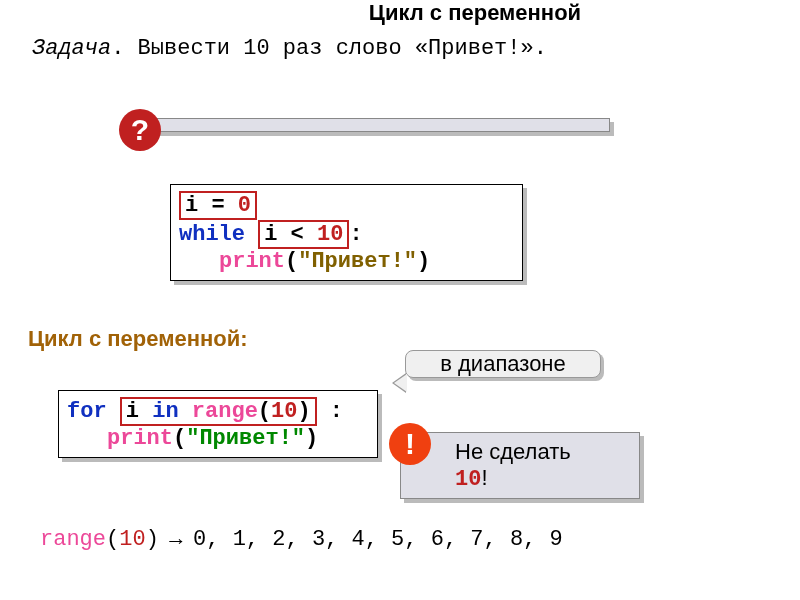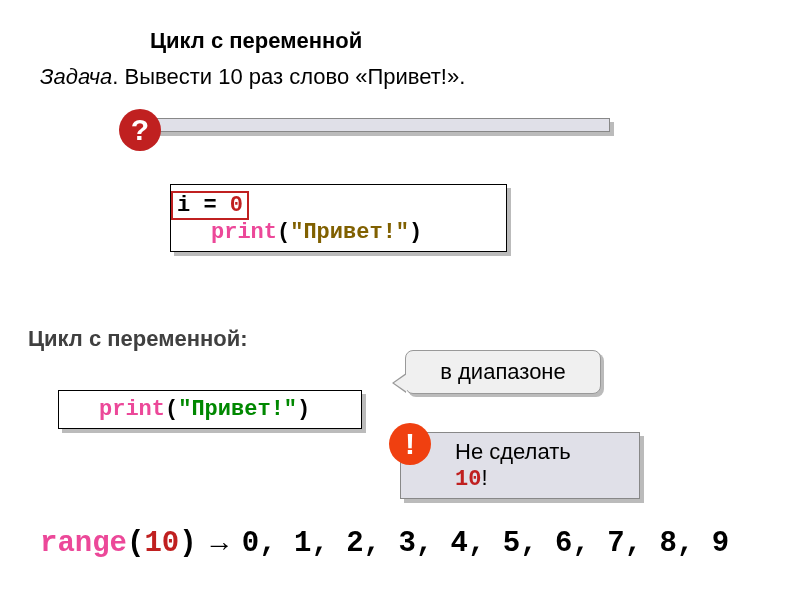--- a/index.html
+++ b/index.html
@@ -8,25 +8,26 @@
   width: 800px;
   height: 600px;
   font-family: Arial, sans-serif;
   font-size: 22px;
   color: #000;
   position: relative;
   background: #fff;
 }
 .title {
   font-weight: bold;
-  margin-top: 28px;
+  text-align: center;
   margin-left: 150px;
 }
 .problem {
-  margin: 10px 32px 0 40px;
+  margin: 10px 32px 0 32px;
+  font-family: Liberation Mono, monospace;
 }
 .italic { font-style: italic; }
 
 .callout-container {
   position: absolute;
 }
 .callout {
   background: #e0e0e8;
   border: 1px solid #888;
   box-shadow: 4px 4px 0 #bbb;
@@ -50,48 +51,48 @@
 .badge-e { background: #f04010; }
 
 .codeblock {
   position: absolute;
   background: #fff;
   border: 1.5px solid #000;
   box-shadow: 4px 4px 0 #bbb;
   font-family: "Courier New", monospace;
   font-weight: bold;
   font-size: 22px;
-  padding: 6px 0;
+  padding: 6px 8px;
 }
 .kw-blue { color: #1030c0; }
 .kw-teal { color: #ec4899; }
 .kw-green { color: #008800; }
 .kw-brown { color: #806000; }
 .num { color: #c02020; }
 
 .boxed {
   border: 2px solid #c02020;
   padding: 0 4px;
   display: inline-block;
   background: #fff;
 }
 
 .section-label {
   position: absolute;
   font-weight: bold;
-  color: #404040;
+  color: #a16207;
 }
 
 .speech {
   position: absolute;
   background: #f0f0f0;
   border: 1px solid #999;
   box-shadow: 3px 3px 0 #bbb;
   border-radius: 8px;
-  padding: 8px 12px;
+  padding: 0 12px;
   text-align: center;
 }
 .speech-tail {
   position: absolute;
   width: 0; height: 0;
   border-top: 10px solid transparent;
   border-bottom: 10px solid transparent;
 }
 .speech-tail-left {
   left: -14px;
@@ -103,22 +104,22 @@
   position: absolute;
   left: 2px; top: -9px;
   border-top: 9px solid transparent;
   border-bottom: 9px solid transparent;
   border-right: 13px solid #f0f0f0;
 }
 
 .range-line {
   position: absolute;
   font-family: "Courier New", monospace;
-  font-weight: bold;
-  font-size: 29px;
+  font-weight: normal;
+  font-size: 22px;
 }
 .arrow-sym {
   font-family: Arial, sans-serif;
 }
 </style>
 </head>
 <body>
 
 <div class="title">Цикл с переменной</div>
 
@@ -129,28 +130,36 @@
 <div class="callout-container" style="left:130px; top:118px; width:480px;">
   <div class="callout">
     <div class="badge badge-q">?</div>
   </div>
 </div>
 
 <div class="codeblock" style="left:170px; top:184px; width:335px;">
   <div>
     <span class="boxed"><span>i = </span><span class="num">0</span></span>
   </div>
+  <div>
+    <span class="kw-blue">while</span>
+    <span class="boxed"><span> i &lt; </span><span class="num">10</span></span><span>:</span>
+  </div>
   <div style="padding-left:40px;">
     <span class="kw-teal">print</span><span>(</span><span class="kw-brown">"Привет!"</span><span>)</span>
   </div>
 </div>
 
 <div class="section-label" style="left:28px; top:326px;">Цикл с переменной:</div>
 
 <div class="codeblock" style="left:58px; top:390px; width:302px;">
+  <div>
+    <span class="kw-blue">for</span>
+    <span class="boxed"><span> i </span><span class="kw-blue">in</span><span class="kw-teal"> range</span><span>(</span><span class="num">10</span><span>)</span></span><span> :</span>
+  </div>
   <div style="padding-left:40px;">
     <span class="kw-teal">print</span><span>(</span><span class="kw-green">"Привет!"</span><span>)</span>
   </div>
 </div>
 
 <div class="speech" style="left:405px; top:350px; width:170px;">
   <div class="speech-tail speech-tail-left"></div>
   <div>в диапазоне</div>
 </div>
 

